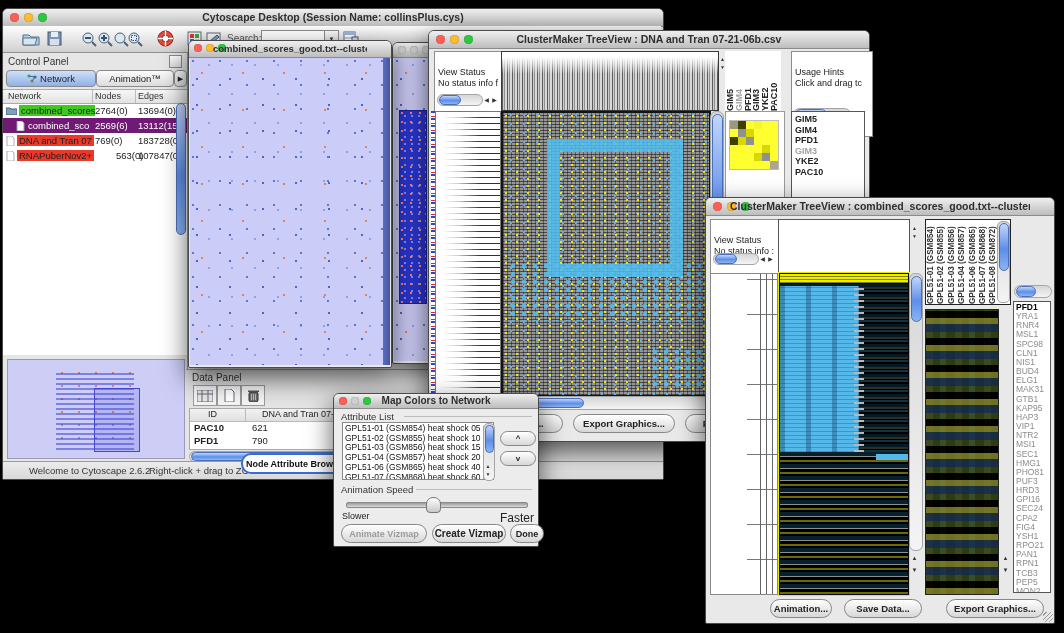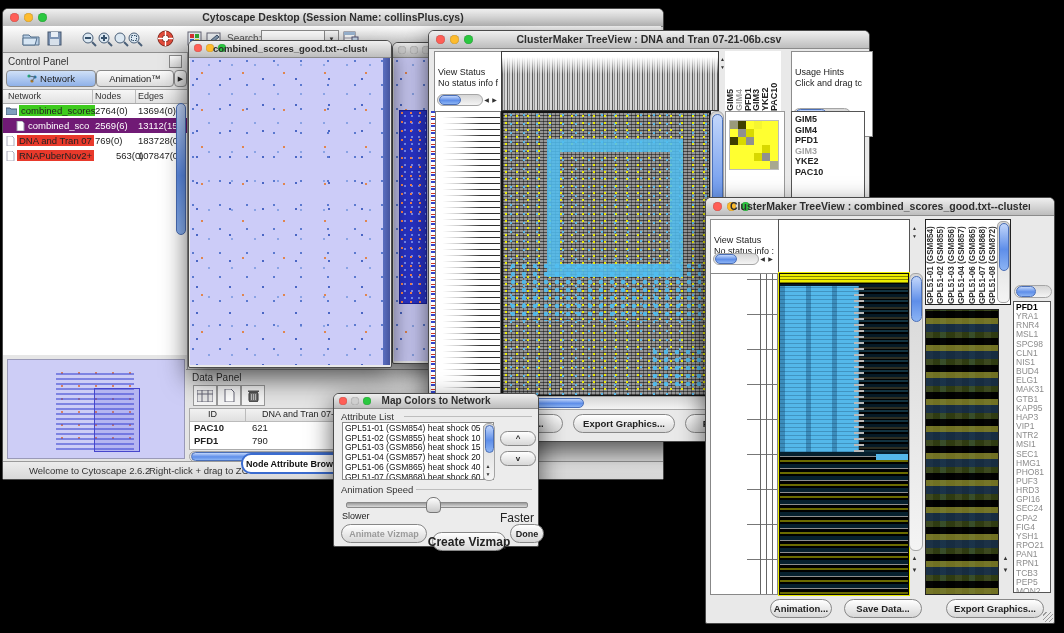--- a/index.html
+++ b/index.html
@@ -628,21 +628,21 @@
     <div class="groupline" style="left:82px;top:95px;width:116px;"></div>
 
     <div class="slider-track" style="left:12px;top:108px;width:180px;"></div>
     <div class="slider-thumb" style="left:92px;top:103px;"></div>
     <span class="abs" style="left:8px;top:117px;font-size:9px;">Slower</span>
     <span class="abs" style="left:166px;top:117px;font-size:12px;">Faster</span>
 
     <div class="pill disabled" style="left:7px;top:130px;width:84px;font-size:9px;">
         <span>Animate Vizmap</span>
       </div>
-    <div class="pill" style="left:98px;top:130px;width:72px;font-size:12px;margin-top:8px;">
+    <div class="pill" style="left:98px;top:130px;width:72px;font-size:10px;">
         <span>Create Vizmap</span>
       </div>
     <div class="pill" style="left:176px;top:130px;width:24px;font-size:9px;padding:0 4px;">
         <span>Done</span>
       </div>
   </div>
 
 </div>
 
 </body></html>

